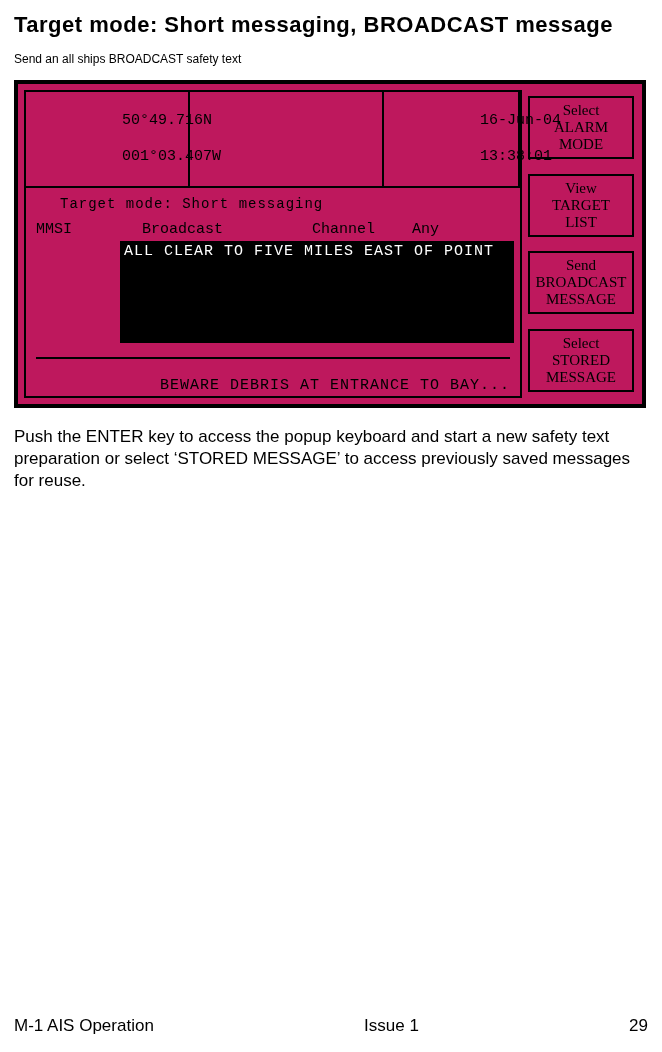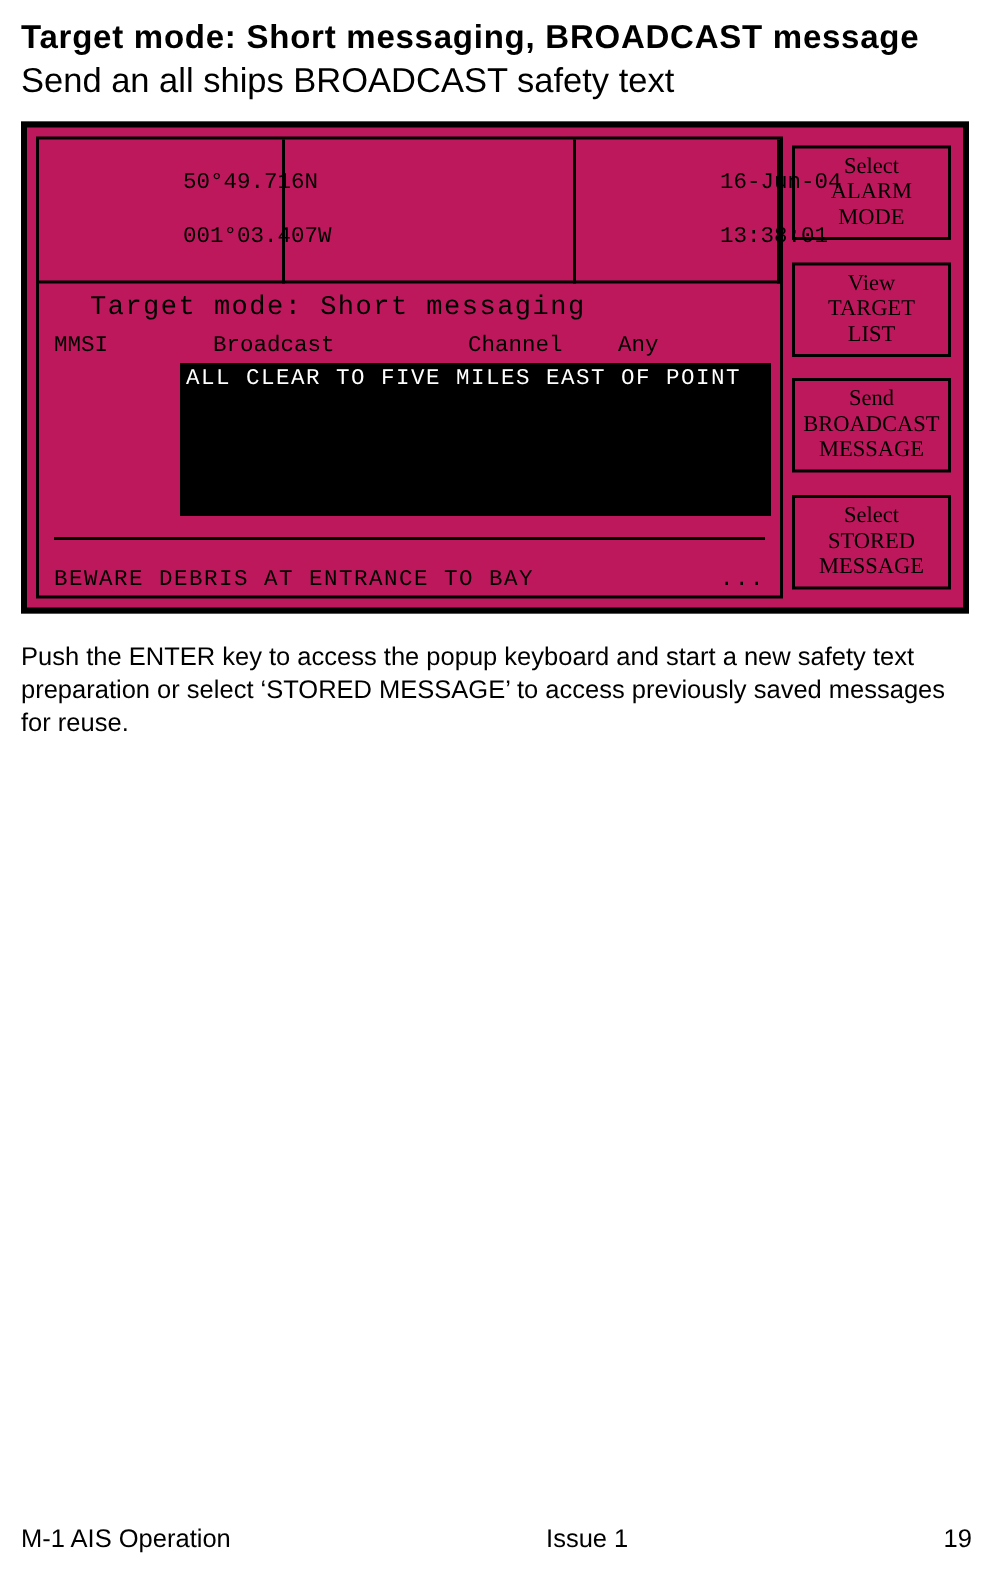--- a/index.html
+++ b/index.html
@@ -1,34 +1,34 @@
 <!DOCTYPE html>
 <html><head>
 <meta charset="utf-8">
 <style>
   html,body{margin:0;padding:0;background:#fff;font-family:Arial,Helvetica,sans-serif;color:#000}
   .page{width:662px;height:1052px;box-sizing:border-box;padding:12px 14px 18px 14px;position:relative}
   .title{font-size:22px;font-weight:bold;letter-spacing:.5px}
-  .subtitle{font-size:23px;margin-top:2px}
+  .subtitle{font-size:12px;margin-top:14px}
   .device{margin-top:14px;width:632px;height:328px;border:4px solid #000;box-sizing:border-box;position:relative;background:#be185d}
   .screen{position:absolute;left:6px;top:6px;right:120px;bottom:6px;border:2px solid #000;box-sizing:border-box;font-family:"Courier New",Courier,monospace;font-size:15px;line-height:18px}
   .topbar{display:flex;border-bottom:1px solid transparent}
   .cell{border-right:2px solid #000;border-bottom:2px solid #000;padding:2px 6px;white-space:pre}
   .cell.coords{width:150px}
   .cell.mid{flex:1;border-bottom:2px solid #000}
   .cell.dt{width:122px;border-right:2px solid #000}
-  .mode-line{padding:6px 4px 8px 34px;font-size:18px;letter-spacing:1px}
+  .mode-line{padding:6px 4px 8px 34px;font-size:14px;letter-spacing:1px}
   .fields{padding:0 10px}
   .row{display:flex}
   .lbl{width:106px;white-space:pre}
   .val{white-space:pre}
   .ch-lbl{white-space:pre}
   .msgbox{margin:2px 6px 0 94px;background:#000;color:#fff;padding:2px 4px 34px 4px;letter-spacing:1px;white-space:pre;min-height:66px}
   .hr{margin:14px 10px 0 10px;border-top:2px solid #000;height:0}
-  .storedline{padding:18px 10px 0 10px;display:flex;justify-content:space-between;white-space:pre;letter-spacing:1px}
+  .storedline{padding:18px 10px 0 10px;display:flex;justify-content:flex-end;white-space:pre;letter-spacing:1px}
   .softkeys{position:absolute;right:8px;top:12px;bottom:12px;width:106px;display:flex;flex-direction:column;justify-content:space-between}
   .sk{border:2px solid #000;text-align:center;font-family:Liberation Serif, serif;font-size:15px;line-height:17px;padding:4px 2px;white-space:pre}
   .body-text{margin-top:18px;font-size:17px;line-height:22px;max-width:632px}
   .footer{position:absolute;left:14px;right:14px;bottom:16px;display:flex;justify-content:space-between;font-size:17px}
 </style>
 </head>
 <body>
 
 <div class="page">
   <div class="title">Target mode: Short messaging, BROADCAST message</div>
@@ -78,15 +78,15 @@
 STORED
 MESSAGE</div>
     </div>
   </div>
 
   <div class="body-text">Push the ENTER key to access the popup keyboard and start a new safety text preparation or select ‘STORED MESSAGE’ to access previously saved messages for reuse.</div>
 
   <div class="footer">
     <span>M-1 AIS Operation</span>
     <span>Issue 1</span>
-    <span>19</span>
+    <span>29</span>
   </div>
 </div>
 
 </body></html>

